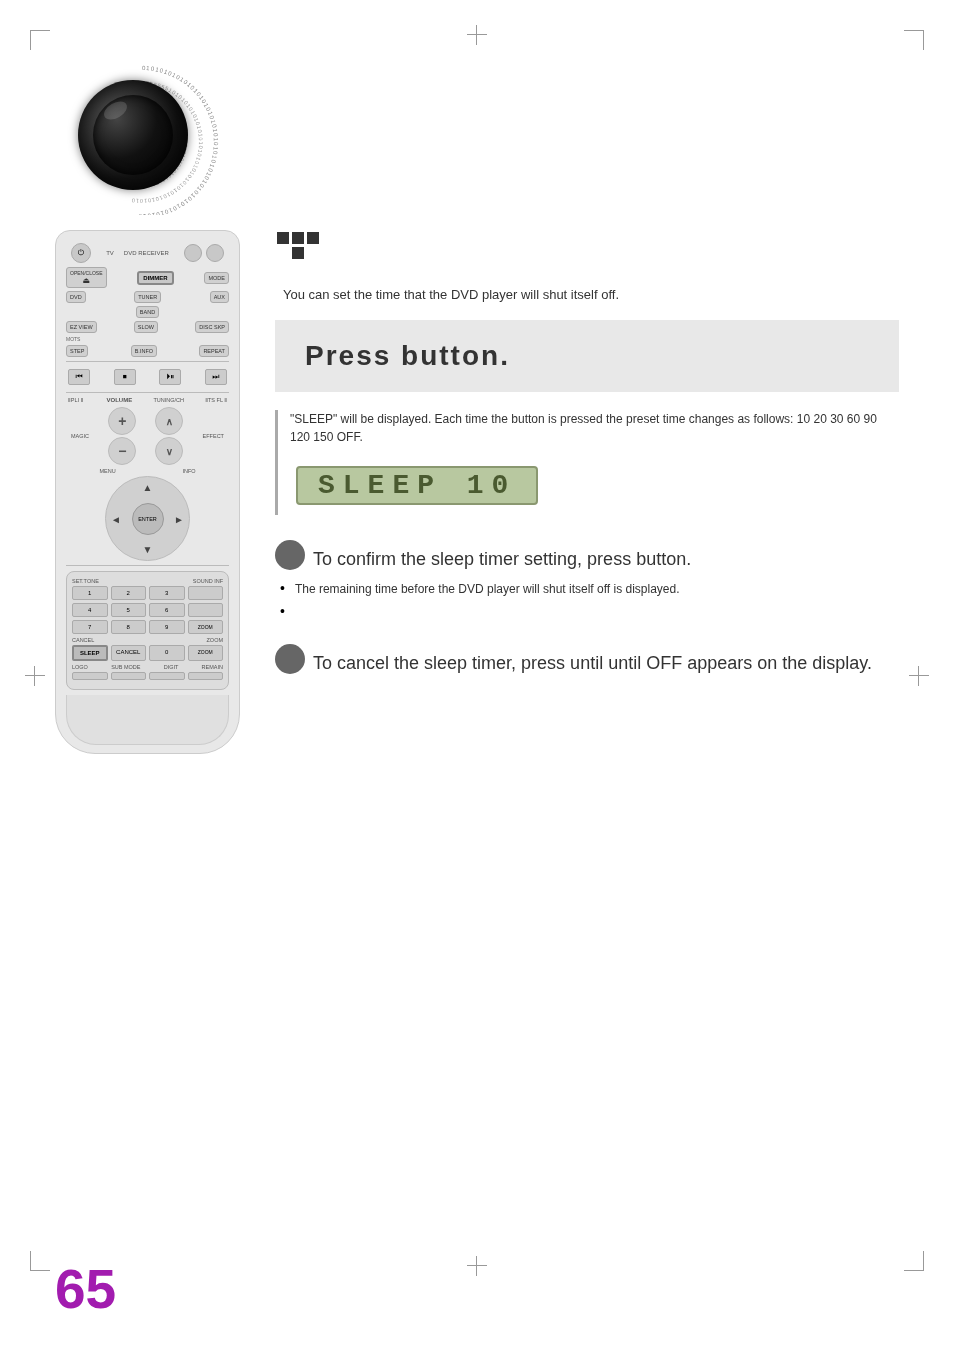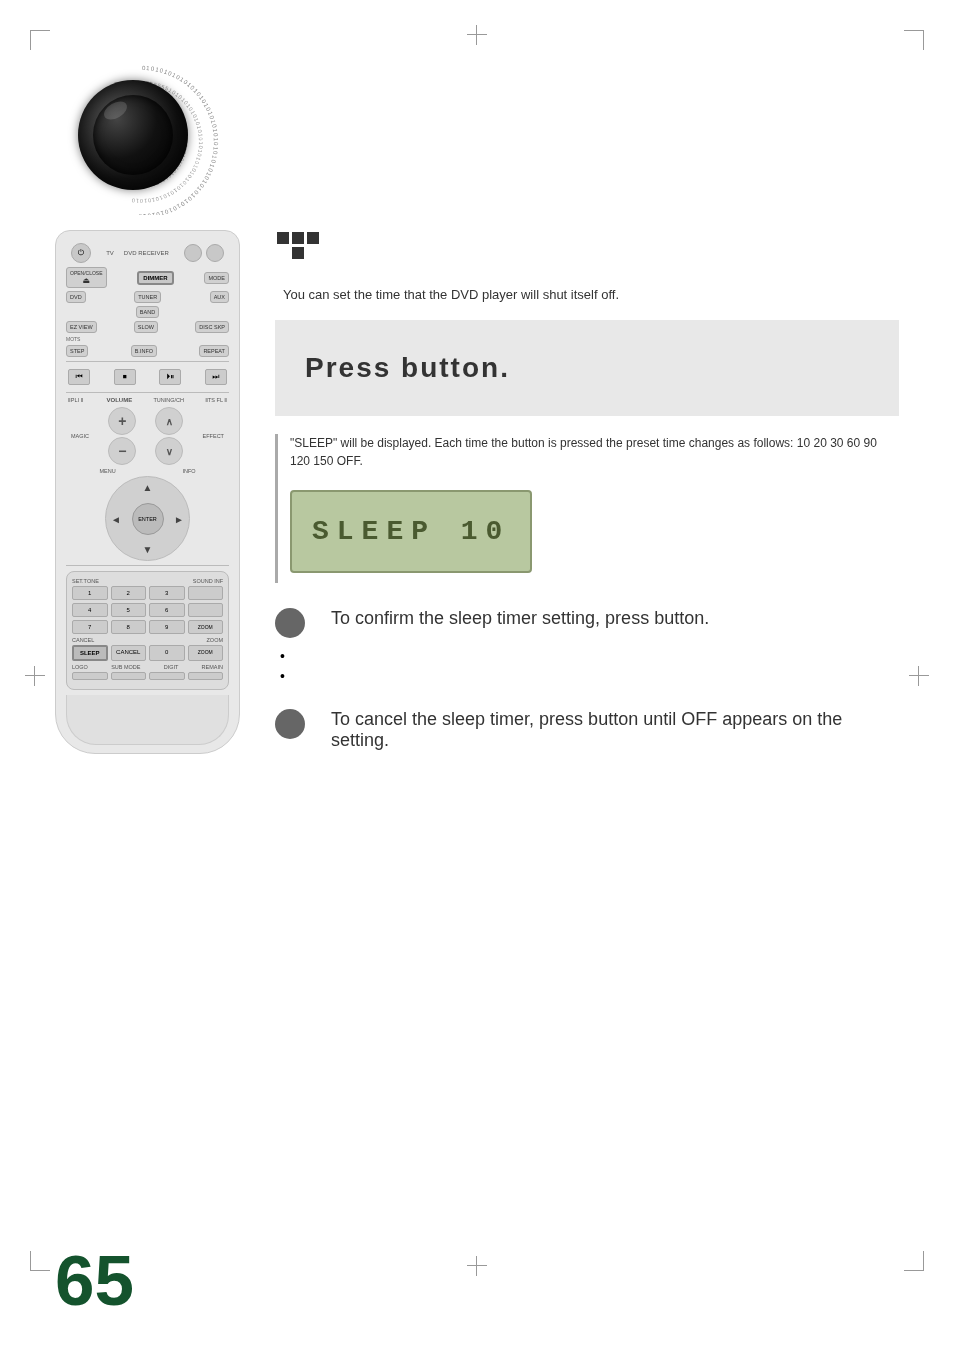--- a/index.html
+++ b/index.html
@@ -249,21 +249,21 @@
       font-size: 13px;
       color: #333;
       margin-bottom: 18px;
       margin-top: 5px;
       margin-left: 8px;
     }
 
     .press-button-box {
       background: #e8e8e8;
       border: none;
-      padding: 32px 30px;
+      padding: 20px 30px;
       margin-bottom: 18px;
     }
 
     .press-button-text {
       font-size: 28px;
       font-weight: bold;
       color: #333;
       letter-spacing: 2px;
     }
 
@@ -278,22 +278,22 @@
       color: #333;
       line-height: 1.5;
       margin-bottom: 3px;
     }
 
     
     .lcd-display {
       background: #b8c8a0;
       border: 2px solid #8a9870;
       border-radius: 4px;
-      padding: 24px 20px;
-      margin: 10px 0;
+      padding: 2px 20px;
+      margin: 10px 6px;
       display: inline-block;
       min-width: 220px;
     }
 
     .lcd-text {
       font-family: 'Courier New', monospace;
       font-size: 28px;
       color: #4a5a30;
       letter-spacing: 8px;
       font-weight: bold;
@@ -312,23 +312,22 @@
       width: 30px;
       height: 30px;
       border-radius: 50%;
       background: #666;
       margin-right: 8px;
       flex-shrink: 0;
     }
 
     .step-header {
       display: flex;
-      align-items: flex-start;
+      align-items: flex-end;
       margin-bottom: 10px;
-      gap: 18px;
     }
 
     .step-text {
       font-size: 18px;
       color: #333;
       font-weight: normal;
     }
 
     .step-bullet-text {
       font-size: 12px;
@@ -346,23 +345,23 @@
       font-size: 14px;
       margin-right: 5px;
       flex-shrink: 0;
     }
 
     
     .page-number {
       position: absolute;
       bottom: 30px;
       left: 55px;
-      font-size: 71px;
+      font-size: 55px;
       font-weight: bold;
-      color: #14532d;
+      color: #a21caf;
     }
 
     
     .transport-row {
       display: flex;
       justify-content: space-between;
       align-items: center;
       padding: 3px 2px;
     }
 
@@ -615,34 +614,35 @@
         <div class="step-circle">
           <svg width="30" height="30" viewBox="0 0 30 30">
             <circle cx="15" cy="15" r="14" fill="#666"></circle>
           </svg>
         </div>
         <span class="step-text">To confirm the sleep timer setting, press        button.</span>
       </div>
       <div style="padding-left:5px;">
         <div class="step-bullet-item">
           <span class="bullet-dot">•</span>
+          <p class="step-bullet-text">The remaining time before the DVD player will shut itself off is displayed.</p>
         </div>
         <div class="step-bullet-item">
           <span class="bullet-dot">•</span>
         </div>
       </div>
     </div>
 
     <div class="step-section">
       <div class="step-header">
         <div class="step-circle">
           <svg width="30" height="30" viewBox="0 0 30 30">
             <circle cx="15" cy="15" r="14" fill="#666"></circle>
           </svg>
         </div>
-        <span class="step-text">To cancel the sleep timer, press        button until OFF appears on the setting.</span>
+        <span class="step-text">To cancel the sleep timer, press        until until OFF appears on the display.</span>
       </div>
     </div>
 
   </div>
 </div>
 
 <div class="page-number">65</div>
 
 </body></html>

